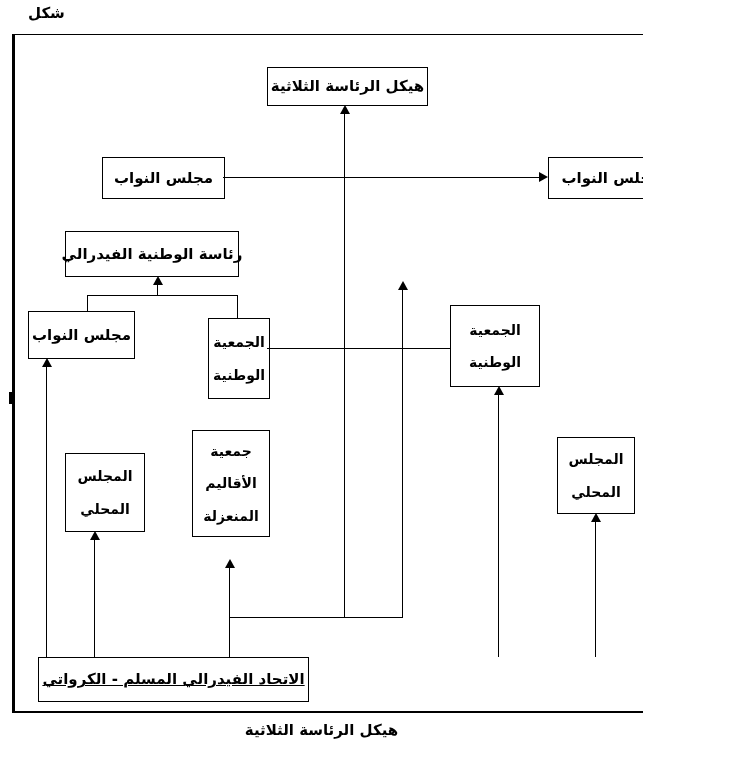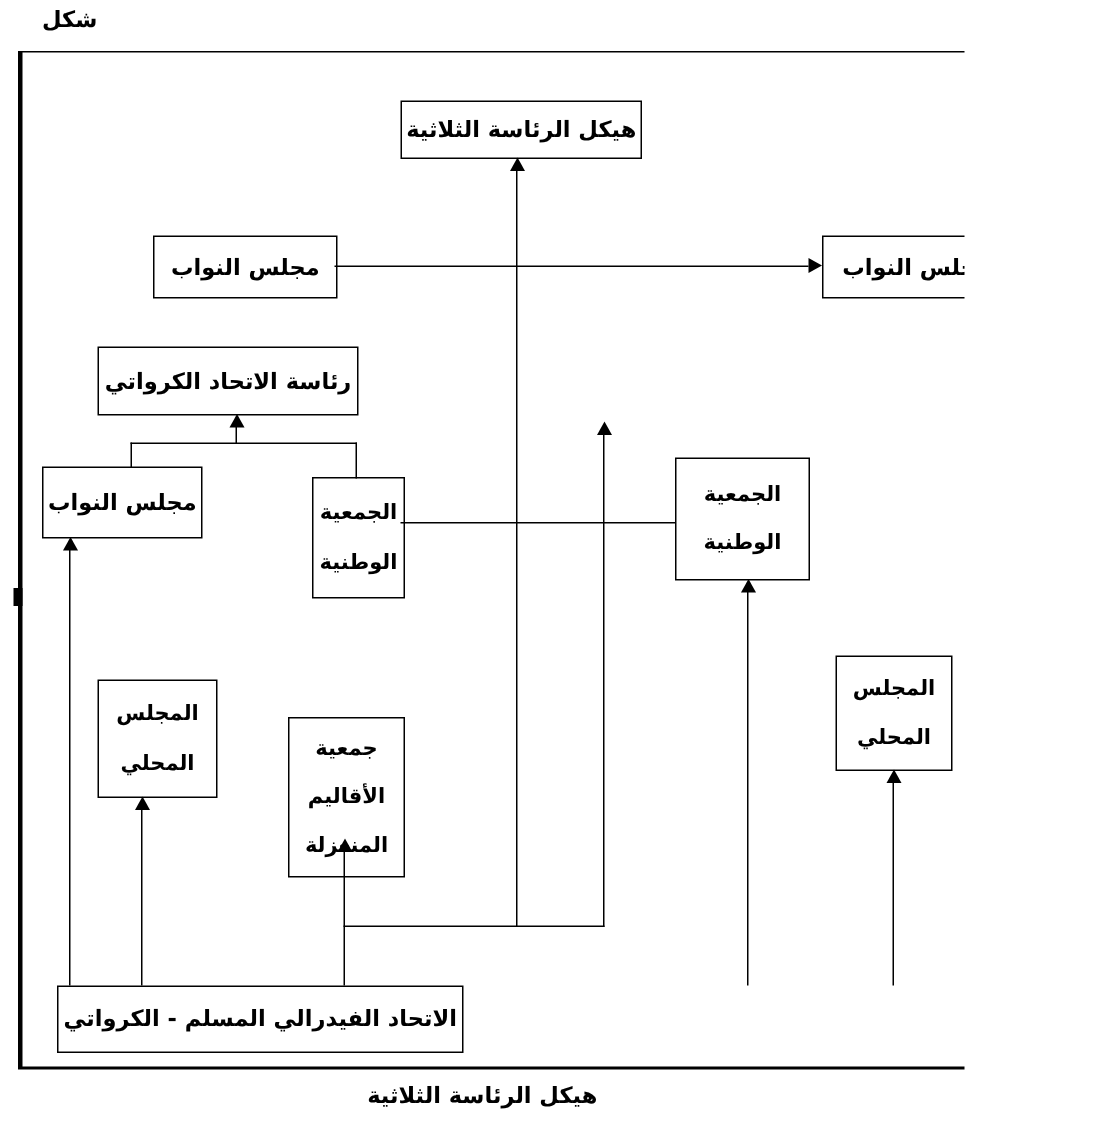--- a/index.html
+++ b/index.html
@@ -43,42 +43,42 @@
 
   <div class="frame" style="left:12px; top:34px; width:700px; height:676px;"></div>
   <div class="border-mark" style="left:9px; top:392px; width:6px; height:12px;"></div>
 
   <div class="box" style="left:267px; top:67px; width:159px; height:37px;">هيكل الرئاسة الثلاثية</div>
 
   <div class="box" style="left:102px; top:157px; width:121px; height:40px;">مجلس النواب</div>
 
   <div class="box" style="left:548px; top:157px; width:124px; height:40px;">مجلس النواب</div>
 
-  <div class="box" style="left:65px; top:231px; width:172px; height:44px;">رئاسة الاتحاد الكرواتي</div>
+  <div class="box" style="left:65px; top:231px; width:172px; height:44px;">رئاسة الوطنية الفيدرالي</div>
 
 
   <div class="box" style="left:28px; top:311px; width:105px; height:46px;">مجلس النواب</div>
 
   <div class="box ml" style="left:208px; top:318px; width:60px; height:79px;">الجمعية
 الوطنية</div>
 
   <div class="box ml" style="left:450px; top:305px; width:88px; height:80px;">الجمعية
 الوطنية</div>
 
   <div class="box ml" style="left:65px; top:453px; width:78px; height:77px;">المجلس
 المحلي</div>
 
-  <div class="box ml" style="left:192px; top:478px; width:76px; height:105px;">جمعية
+  <div class="box ml" style="left:192px; top:430px; width:76px; height:105px;">جمعية
 الأقاليم
 المنعزلة</div>
 
   <div class="box ml" style="left:557px; top:437px; width:76px; height:75px;">المجلس
 المحلي</div>
 
-  <div class="box" style="left:38px; top:657px; width:269px; height:43px;">الاتحاد الفيدرالي المسلم - الكرواتي</div>
+  <div class="box" style="left:38px; top:657px; width:269px; height:43px;text-decoration:underline;">الاتحاد الفيدرالي المسلم - الكرواتي</div>
 
 
   <div class="hline" style="left:223px; top:177px; width:316px;"></div>
   <div class="ah-right" style="left:539px; top:172px;"></div>
 
   <div class="vline" style="left:344px; top:113px; height:505px;"></div>
   <div class="ah-up" style="left:340px; top:105px;"></div>
 
   <div class="vline" style="left:402px; top:289px; height:329px;"></div>
   <div class="ah-up" style="left:398px; top:281px;"></div>

